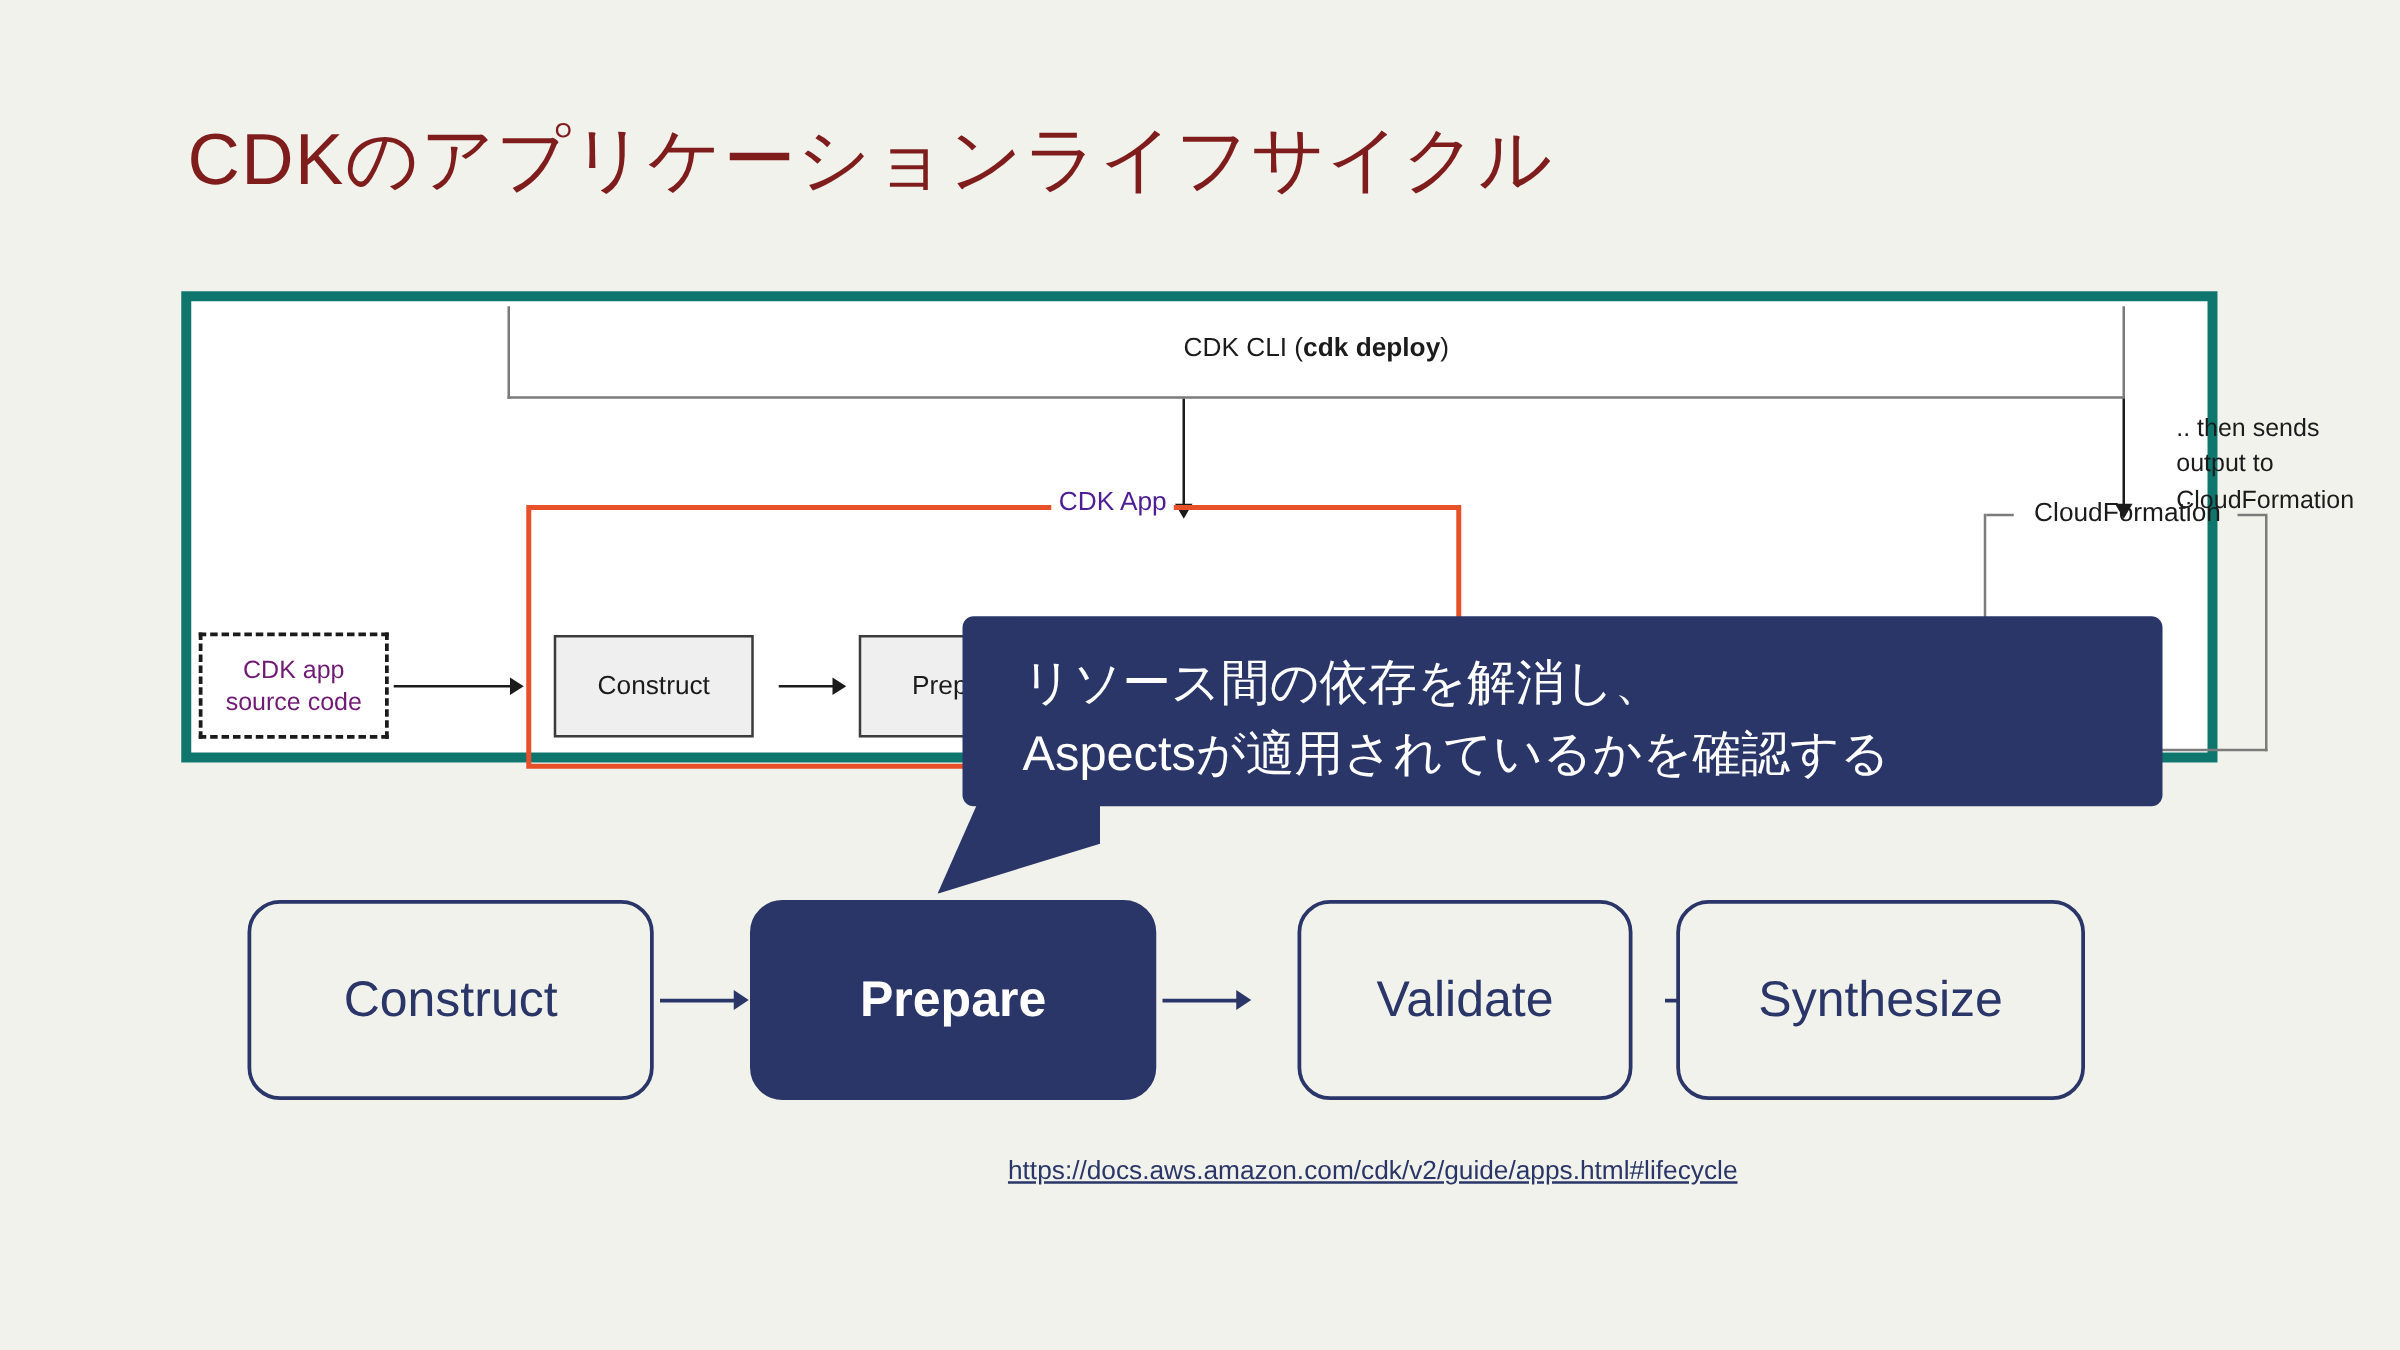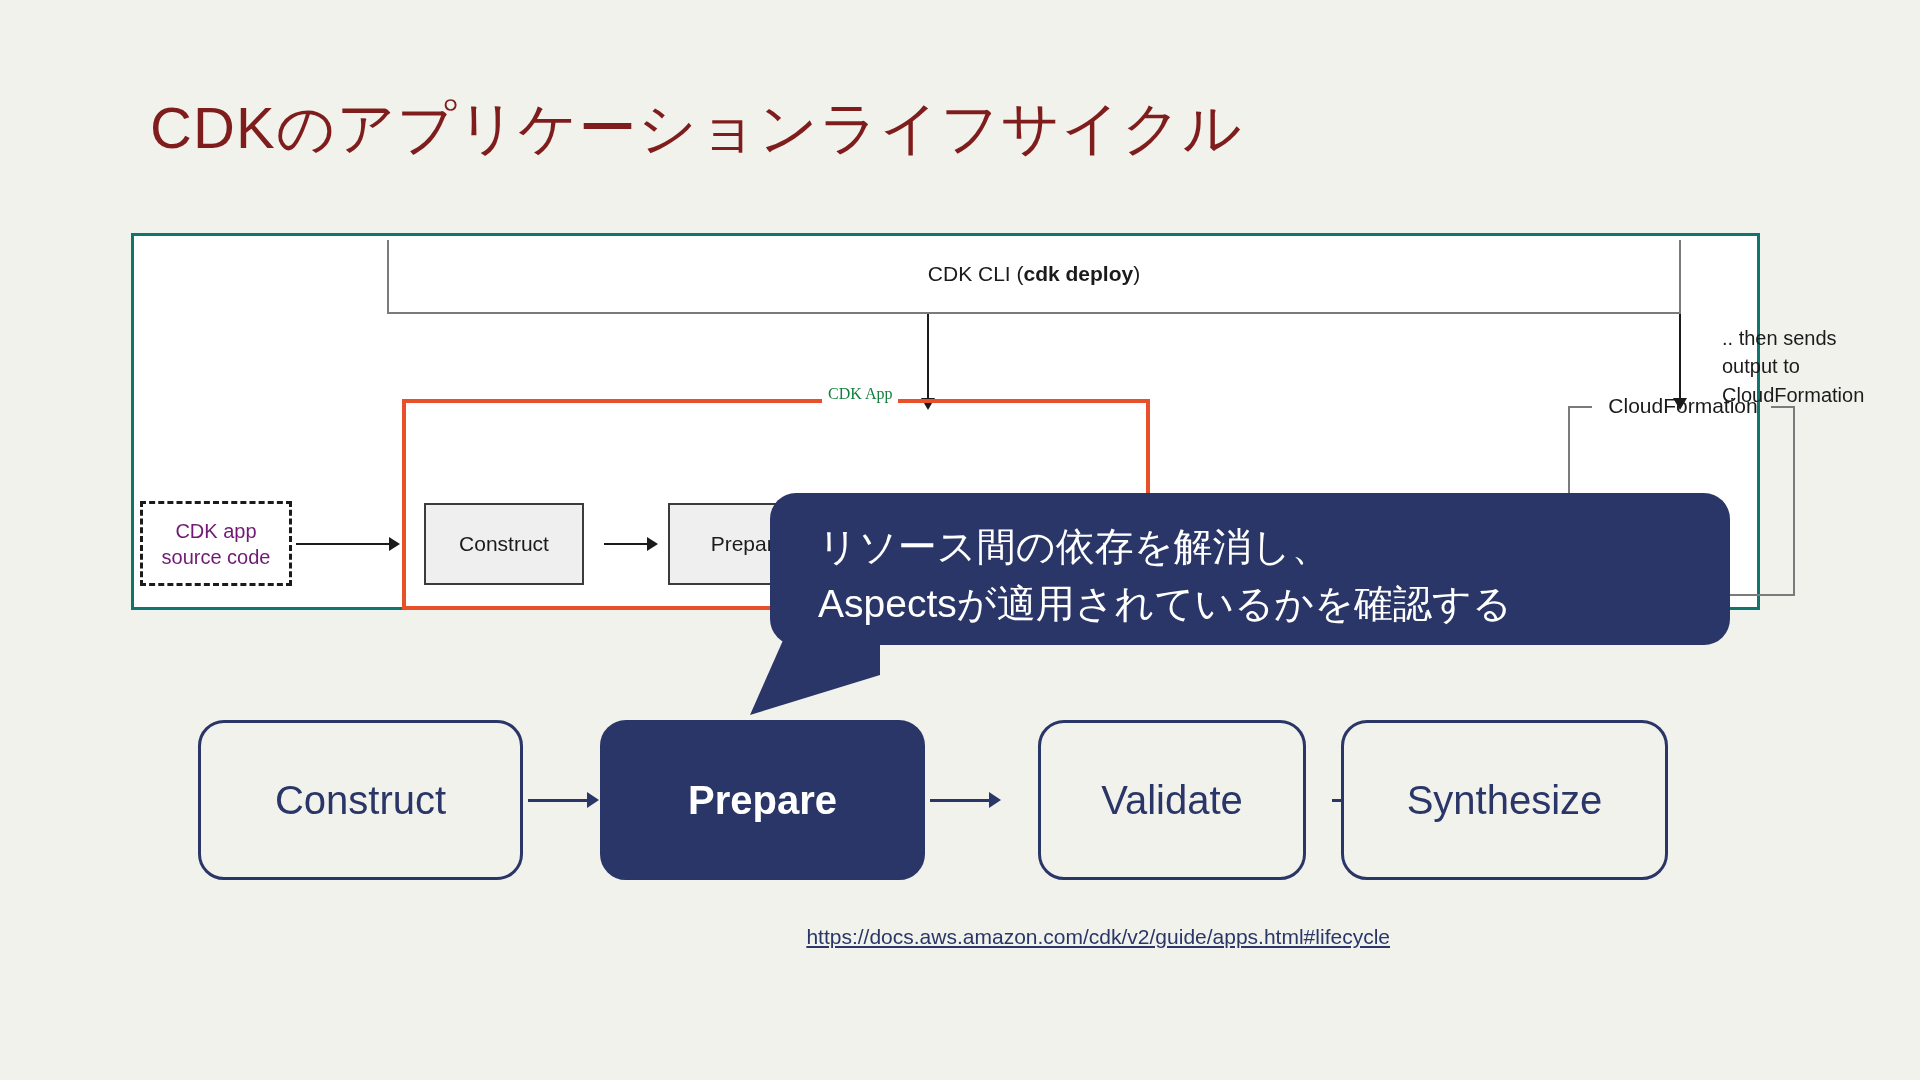--- a/index.html
+++ b/index.html
@@ -30,26 +30,26 @@
     line-height: 1.15;
     color: #7f1d1d;
     letter-spacing: 0.02em;
     white-space: nowrap;
     font-weight: 400;
   }
 
   
   .diagram-panel {
     position: absolute;
-    left: 131px;
+    left: 145px;
     top: 233px;
     width: 1629px;
     height: 377px;
     background: #ffffff;
-    border: 3px solid #0f766e;
+    border: 8px solid #0f766e;
     box-sizing: border-box;
   }
 
   .cdk-cli-box {
     position: absolute;
     left: 253px;
     top: 4px;
     width: 1294px;
     height: 74px;
     border: 2px solid #7b7b7b;
@@ -125,25 +125,24 @@
     width: 748px;
     height: 211px;
     border: 4px solid #e8502a;
     box-sizing: border-box;
     background: transparent;
   }
   .cdk-app-label {
     position: absolute;
     left: 688px;
     top: 149px;
-    font-size: 16px;
-    color: #15803d;
+    font-size: 21px;
+    color: #4c1d95;
     background: #ffffff;
     padding: 0 6px;
-    font-family: Liberation Serif, serif;
   }
 
   
   .src-box {
     position: absolute;
     left: 6px;
     top: 265px;
     width: 152px;
     height: 85px;
     border: 3px dashed #1b1b1b;
@@ -219,21 +218,21 @@
   }
 
   
   .callout {
     position: absolute;
     left: 770px;
     top: 493px;
     width: 960px;
     height: 152px;
     background: #2a3668;
-    border-radius: 26px;
+    border-radius: 9px;
     z-index: 40;
   }
   .callout-text {
     position: absolute;
     left: 48px;
     top: 26px;
     right: 24px;
     font-size: 39px;
     line-height: 1.45;
     color: #ffffff;

